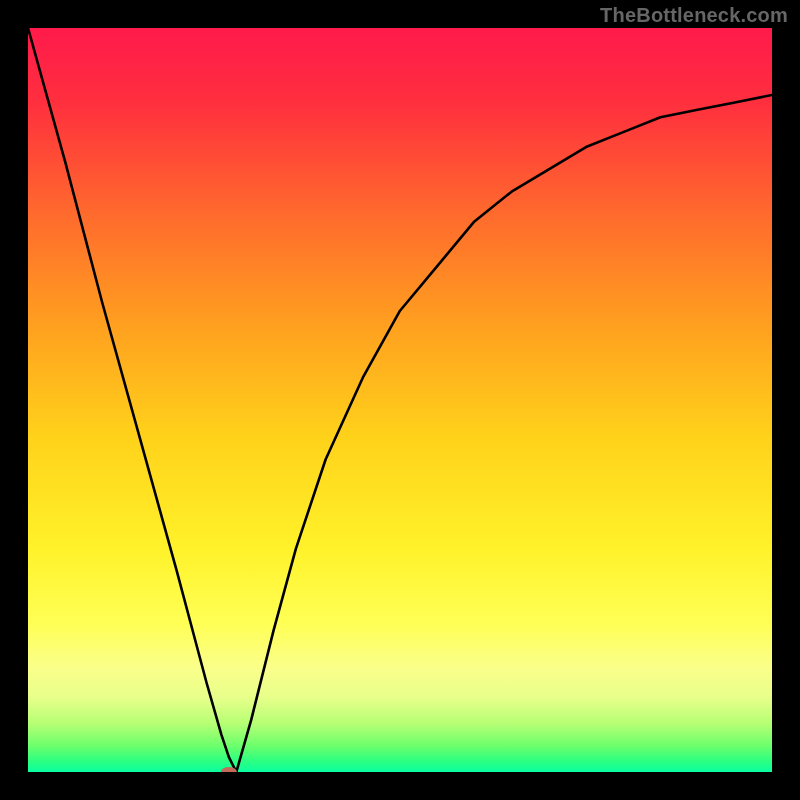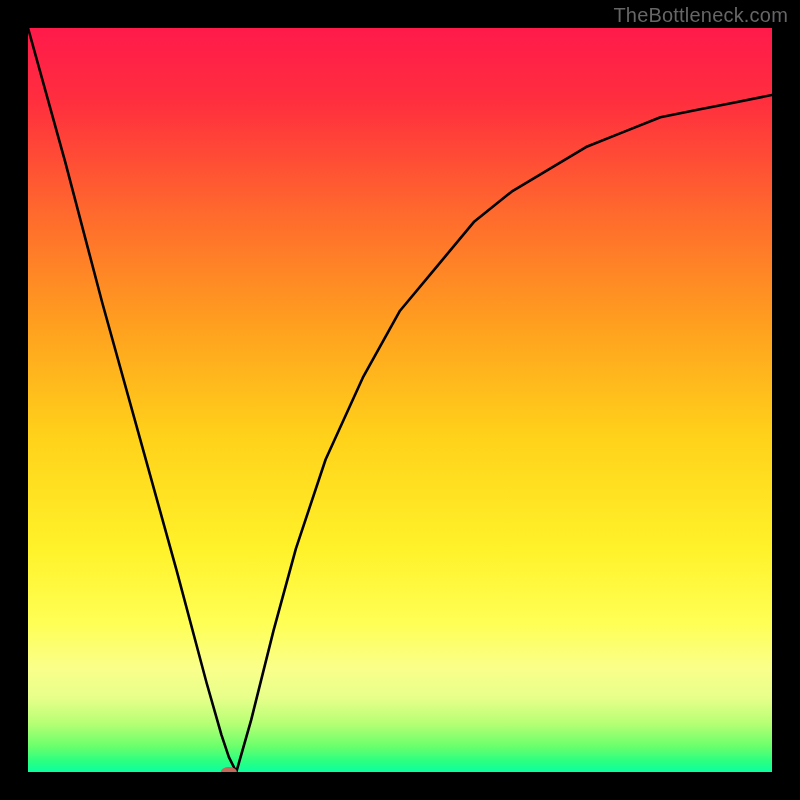--- a/index.html
+++ b/index.html
@@ -16,21 +16,21 @@
     width: 800px;
     height: 800px;
     background: #000;
   }
   .watermark {
     position: absolute;
     top: 4px;
     right: 12px;
     color: #666;
     font-size: 20px;
-    font-weight: normal;
+    font-weight: bold;
     letter-spacing: 0.2px;
     z-index: 10;
   }
   .plot-wrap {
     position: absolute;
     left: 28px;
     top: 28px;
     width: 744px;
     height: 744px;
     background: #000;

